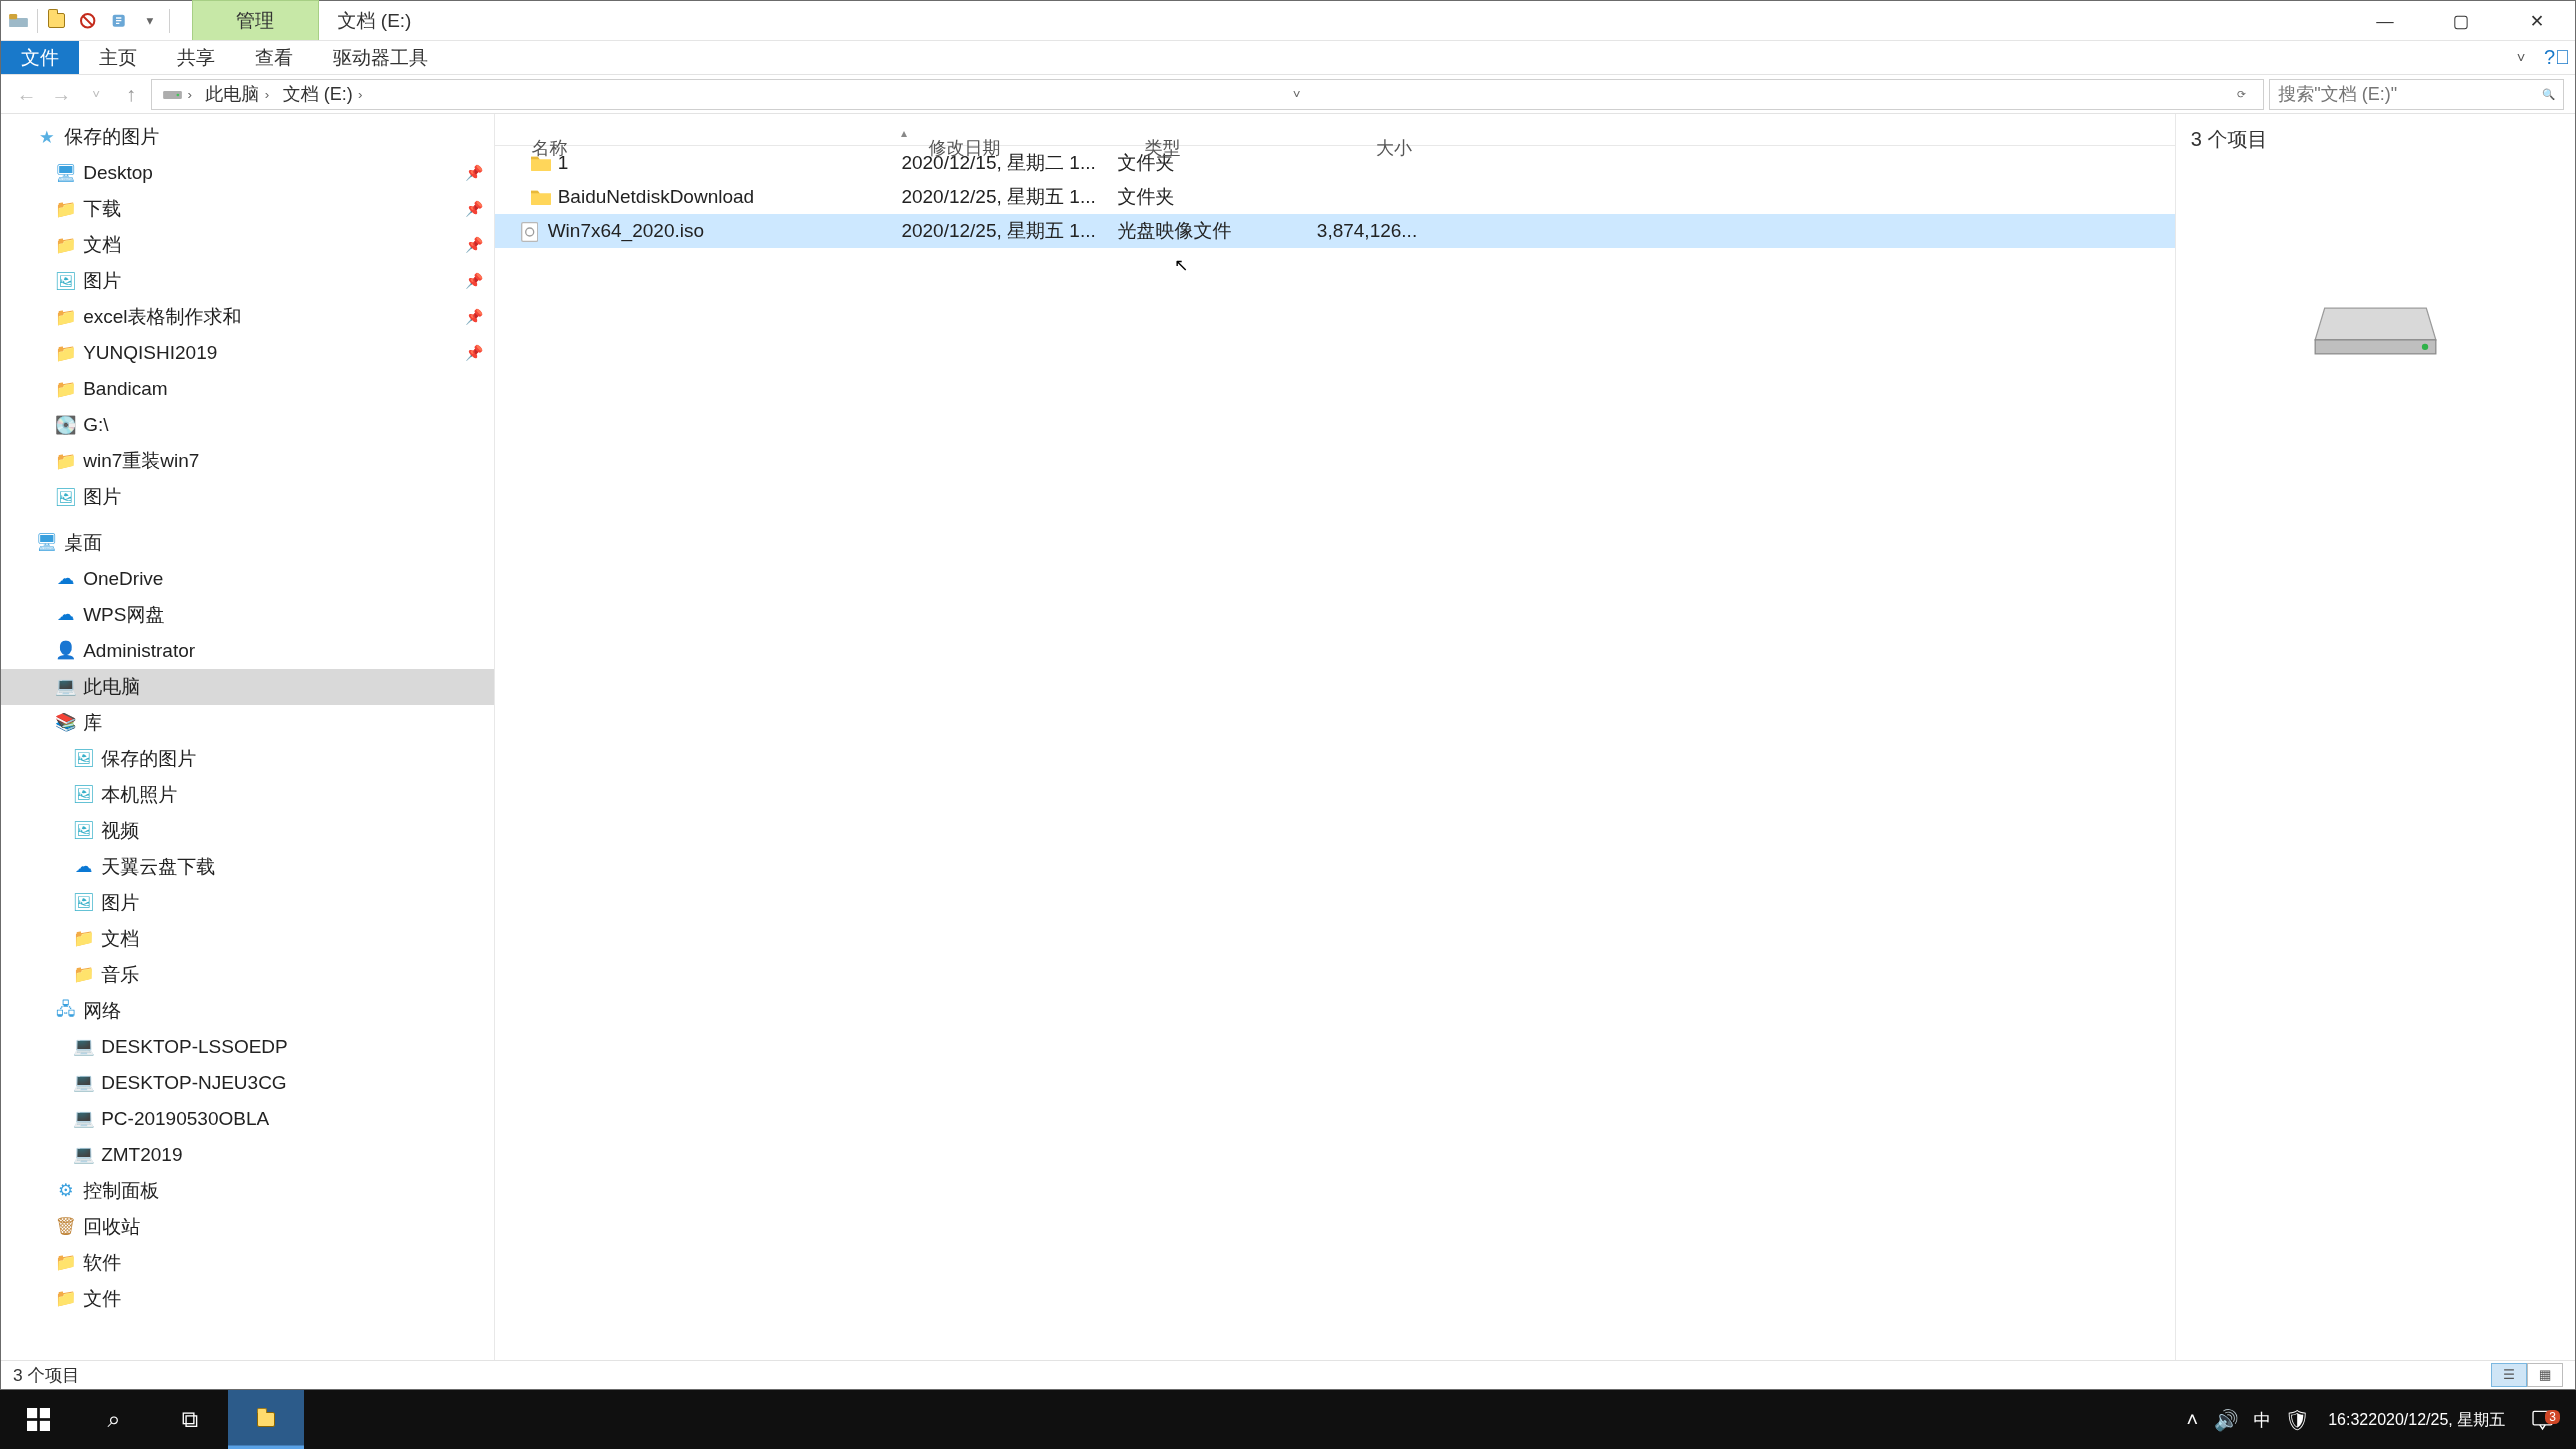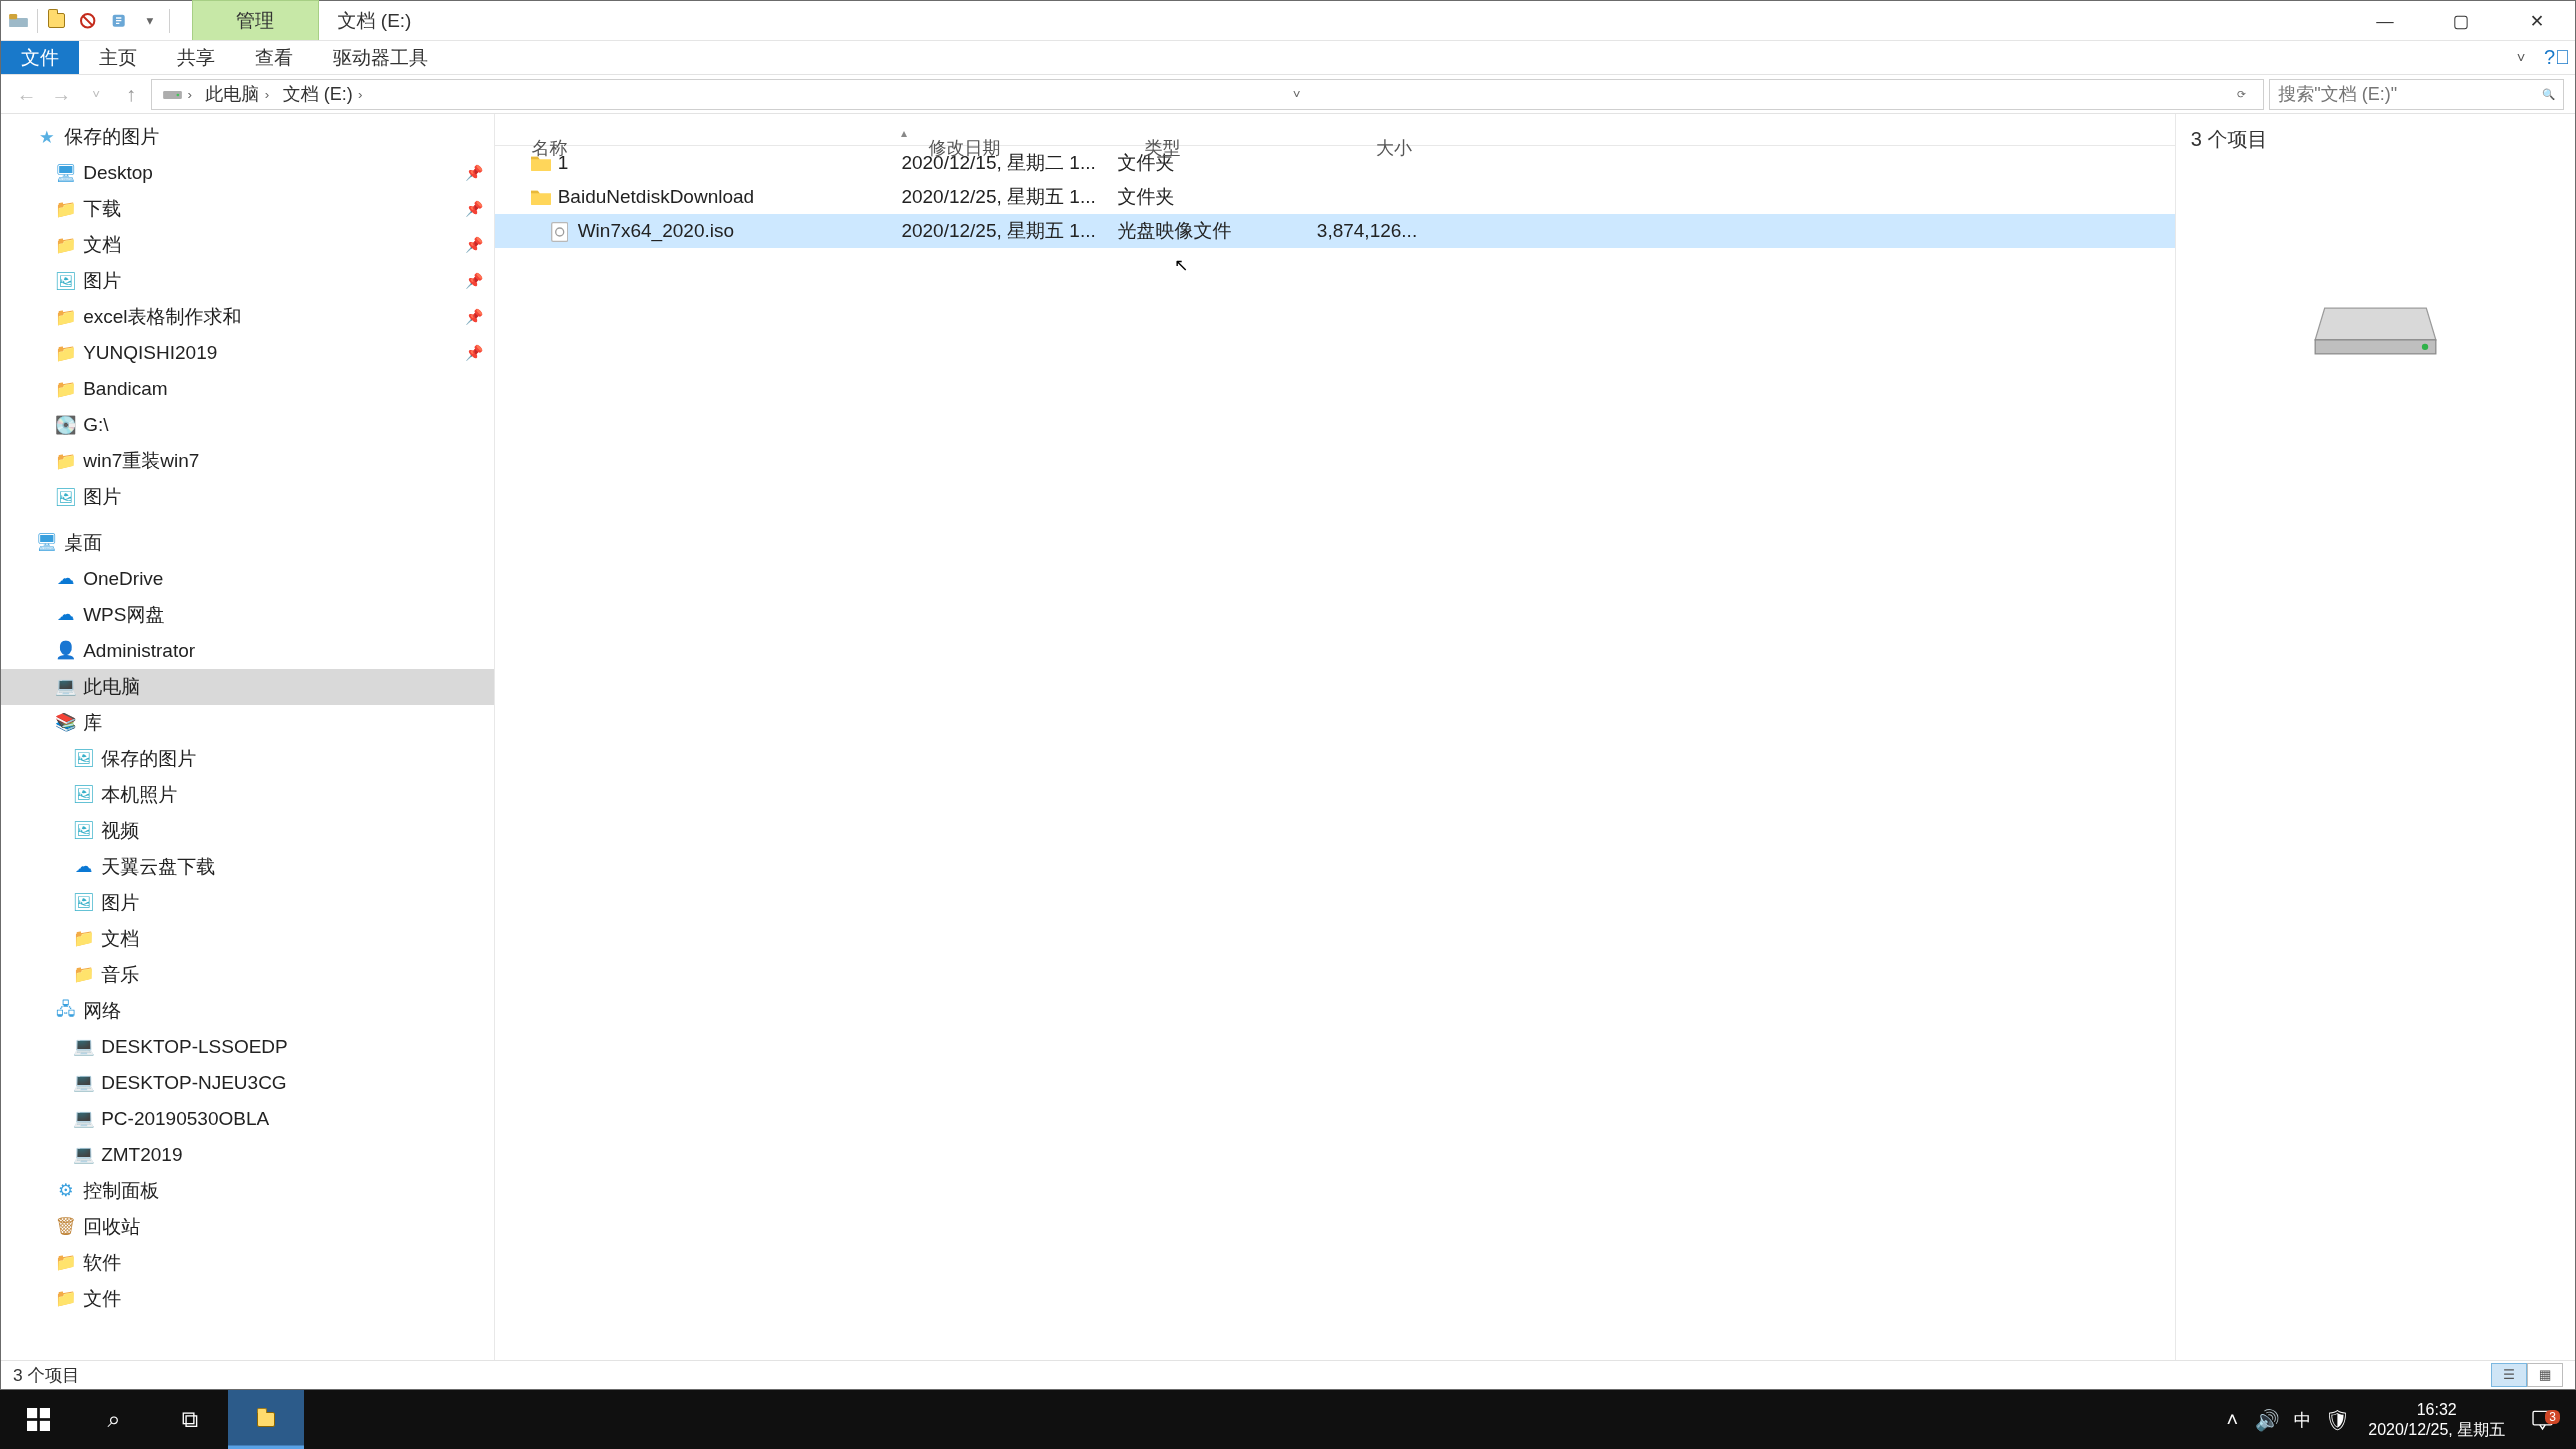--- a/index.html
+++ b/index.html
@@ -82,21 +82,21 @@
 .view-toggle { margin-left:auto; display:flex; }
 .view-toggle .vbtn { width:36px; height:24px; border:0.7px solid #bdbdbd; display:flex; align-items:center; justify-content:center; color:#555; font-size:13.4px; }
 .view-toggle .vbtn.active { background:#cfe5f6; border-color:#7ab7e0; }
 
 
 .taskbar { position:absolute; left:0; right:0; bottom:0; height:59px; background:#101010; display:flex; align-items:stretch; color:#fff; }
 .taskbar .tbtn { width:76px; display:flex; align-items:center; justify-content:center; font-size:23px; color:#fff; }
 .taskbar .tbtn.active { background:#2c5b8a; box-shadow:inset 0 -3.4px 0 #5aa2e6; }
 .taskbar .tray { margin-left:auto; display:flex; align-items:center; padding-right:0; }
 .taskbar .tic { width:35px; display:flex; align-items:center; justify-content:center; color:#fff; font-size:20px; }
-.taskbar .clock { padding:0 13.4px; text-align:center; font-size:16px; line-height:1.25; display:flex; flex-direction:column; justify-content:flex-start; }
+.taskbar .clock { padding:0 13.4px; text-align:center; font-size:16px; line-height:1.25; display:flex; flex-direction:row; justify-content:flex-start; }
 .taskbar .notif { width:48px; display:flex; align-items:center; justify-content:center; position:relative; }
 .taskbar .notif .badge { position:absolute; right:6.7px; bottom:6.7px; background:#d04727; color:#fff; font-size:12px; padding:0 4px; border-radius:5.4px; }
 .taskbar .showdt { width:9.4px; border-left:0.7px solid #444; }
 
 .qicon-folder{width:17.4px;height:14.8px;border:1.3px solid #a07a19;border-radius:0 2px 2px 2px;background:#ffdb6d;position:relative}
 .qicon-folder::before{content:"";position:absolute;left:-1.3px;top:-5.4px;width:8px;height:4px;background:#ffdb6d;border:1.3px solid #a07a19;border-bottom:none;border-radius:2px 2px 0 0}
 </style>
 </head>
 <body>
 
@@ -354,21 +354,21 @@
             <div class="row">
               <div class="cell col-name" style="padding-left:36px"><span class="ico"><svg width="20" height="17.4" viewBox="0 0 30 26">
                     <path d="M0 4h10l3 4h17v16a2 2 0 0 1-2 2H2a2 2 0 0 1-2-2z" fill="#ffd65a"></path>
                     <path d="M0 4h10l3 4H0z" fill="#e8b93b"></path>
                   </svg></span><span>BaiduNetdiskDownload</span></div>
               <div class="cell col-date">2020/12/25, 星期五 1...</div>
               <div class="cell col-type">文件夹</div>
               <div class="cell col-size"></div>
             </div>
             <div class="row sel">
-              <div class="cell col-name" style="padding-left:56px"><span class="ico"><svg width="17.4" height="20" viewBox="0 0 26 30">
+              <div class="cell col-name" style="padding-left:26px"><span class="ico"><svg width="17.4" height="20" viewBox="0 0 26 30">
                     <rect x="1" y="1" width="24" height="28" rx="2" fill="#fff" stroke="#b8b8b8" stroke-width="2"></rect>
                     <circle cx="13" cy="15" r="6" fill="none" stroke="#9e9e9e" stroke-width="2"></circle>
                   </svg></span><span>Win7x64_2020.iso</span></div>
               <div class="cell col-date">2020/12/25, 星期五 1...</div>
               <div class="cell col-type">光盘映像文件</div>
               <div class="cell col-size">3,874,126...</div>
             </div>
           </div>
         <div class="cursor">↖</div>
       </div>

